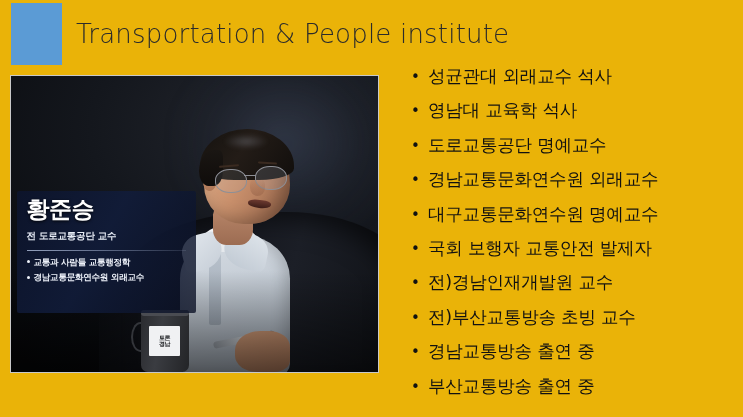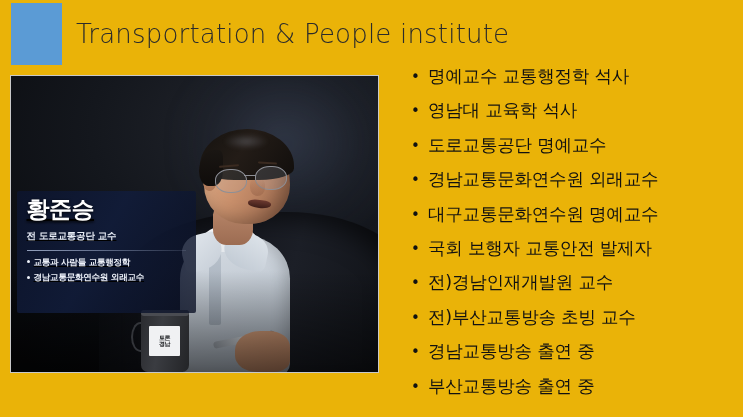--- a/index.html
+++ b/index.html
@@ -224,21 +224,20 @@
   #caption-panel {
     position: absolute;
     left: 1.5%;
     top: 39%;
     width: 49%;
     height: 41%;
     background: linear-gradient(118deg, rgba(12,20,44,0.92) 0%, rgba(17,28,58,0.90) 46%, rgba(10,16,36,0.78) 100%);
     border-radius: 2px;
     padding: 6px 8px 12px 10px;
     box-sizing: border-box;
-    text-decoration: underline;
   }
   #caption-name {
     font-family: "DejaVu Sans", "Liberation Sans", sans-serif;
     font-size: 23px;
     font-weight: 700;
     color: #ffffff;
     letter-spacing: -0.5px;
     line-height: 1.05;
     text-shadow: 0 1px 3px rgba(0,0,0,0.85);
   }
@@ -418,21 +417,21 @@
       <div class="caption-bullet">
         <span class="cb-dot"></span><span>경남교통문화연수원 외래교수</span>
       </div>
     </div>
   </div>
 
   <div id="bullet-list">
 
     <div class="bullet-row">
       <span class="bullet-marker">•</span>
-      <span class="bullet-text">명예교수 교통행정학 석사</span>
+      <span class="bullet-text">성균관대 외래교수 석사</span>
     </div>
 
     <div class="bullet-row">
       <span class="bullet-marker">•</span>
       <span class="bullet-text"><span class="misspelled">영남대</span><span> 교육학 석사</span></span>
     </div>
 
     <div class="bullet-row">
       <span class="bullet-marker">•</span>
       <span class="bullet-text">도로교통공단 명예교수</span>

